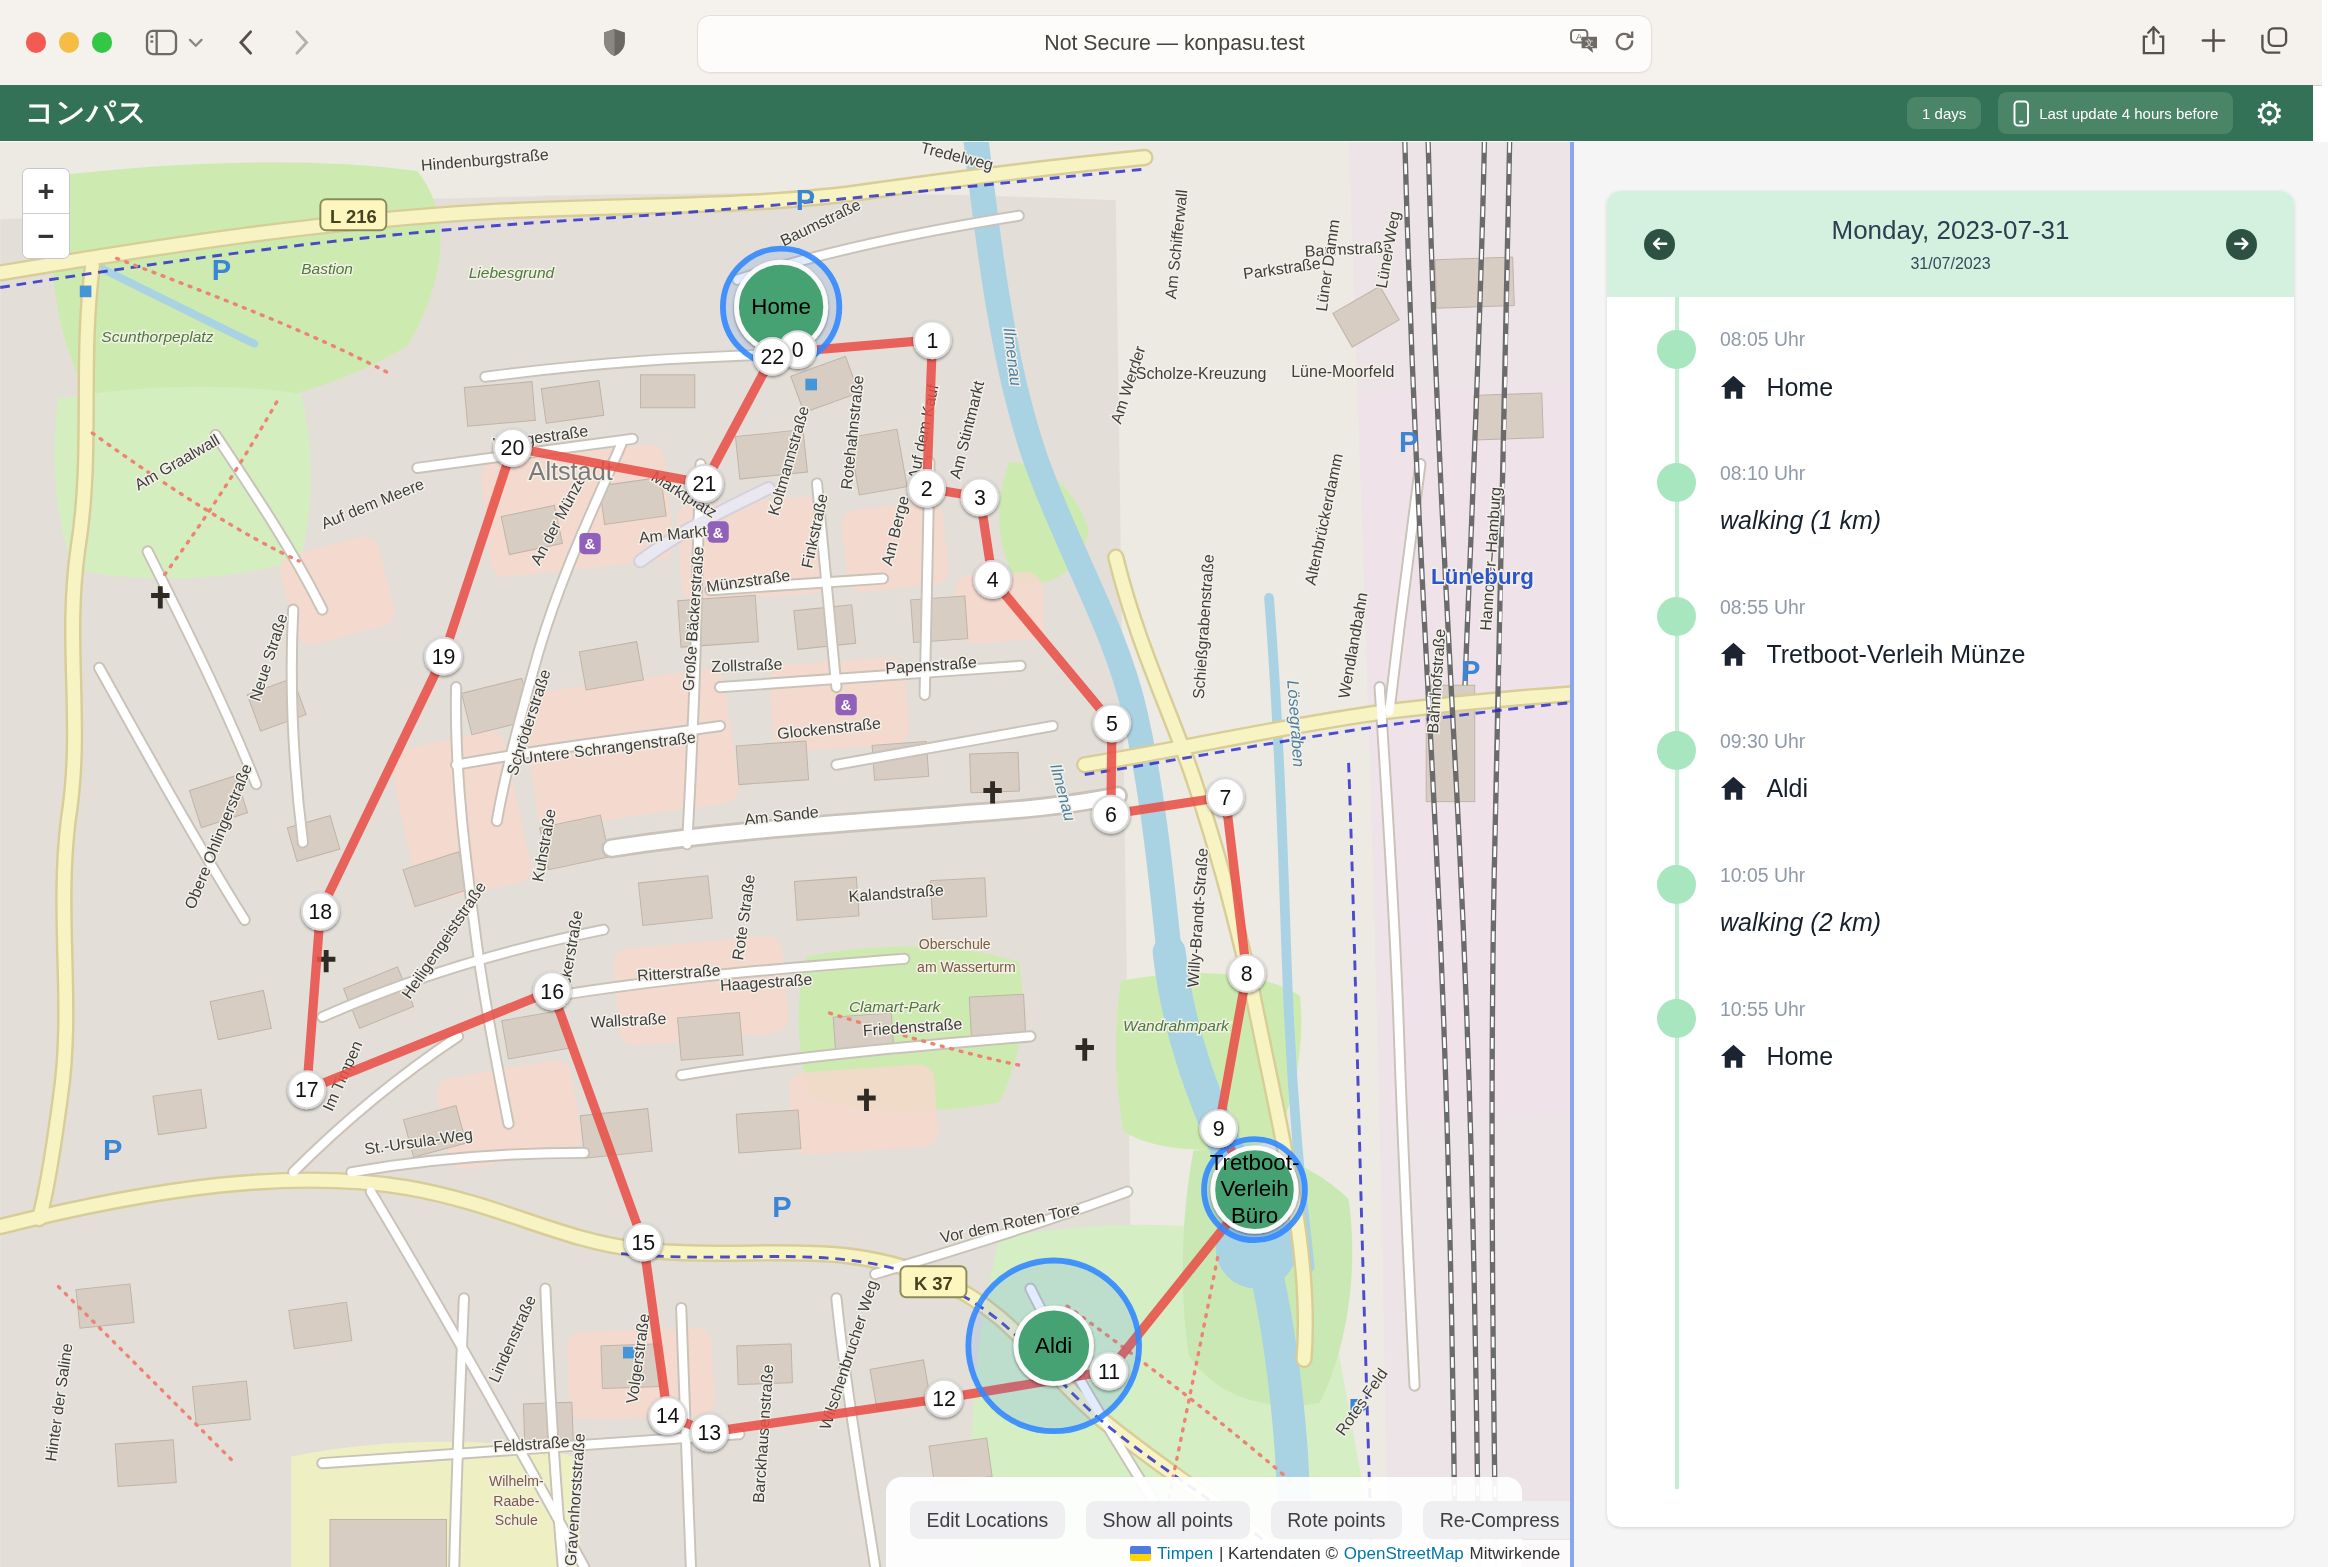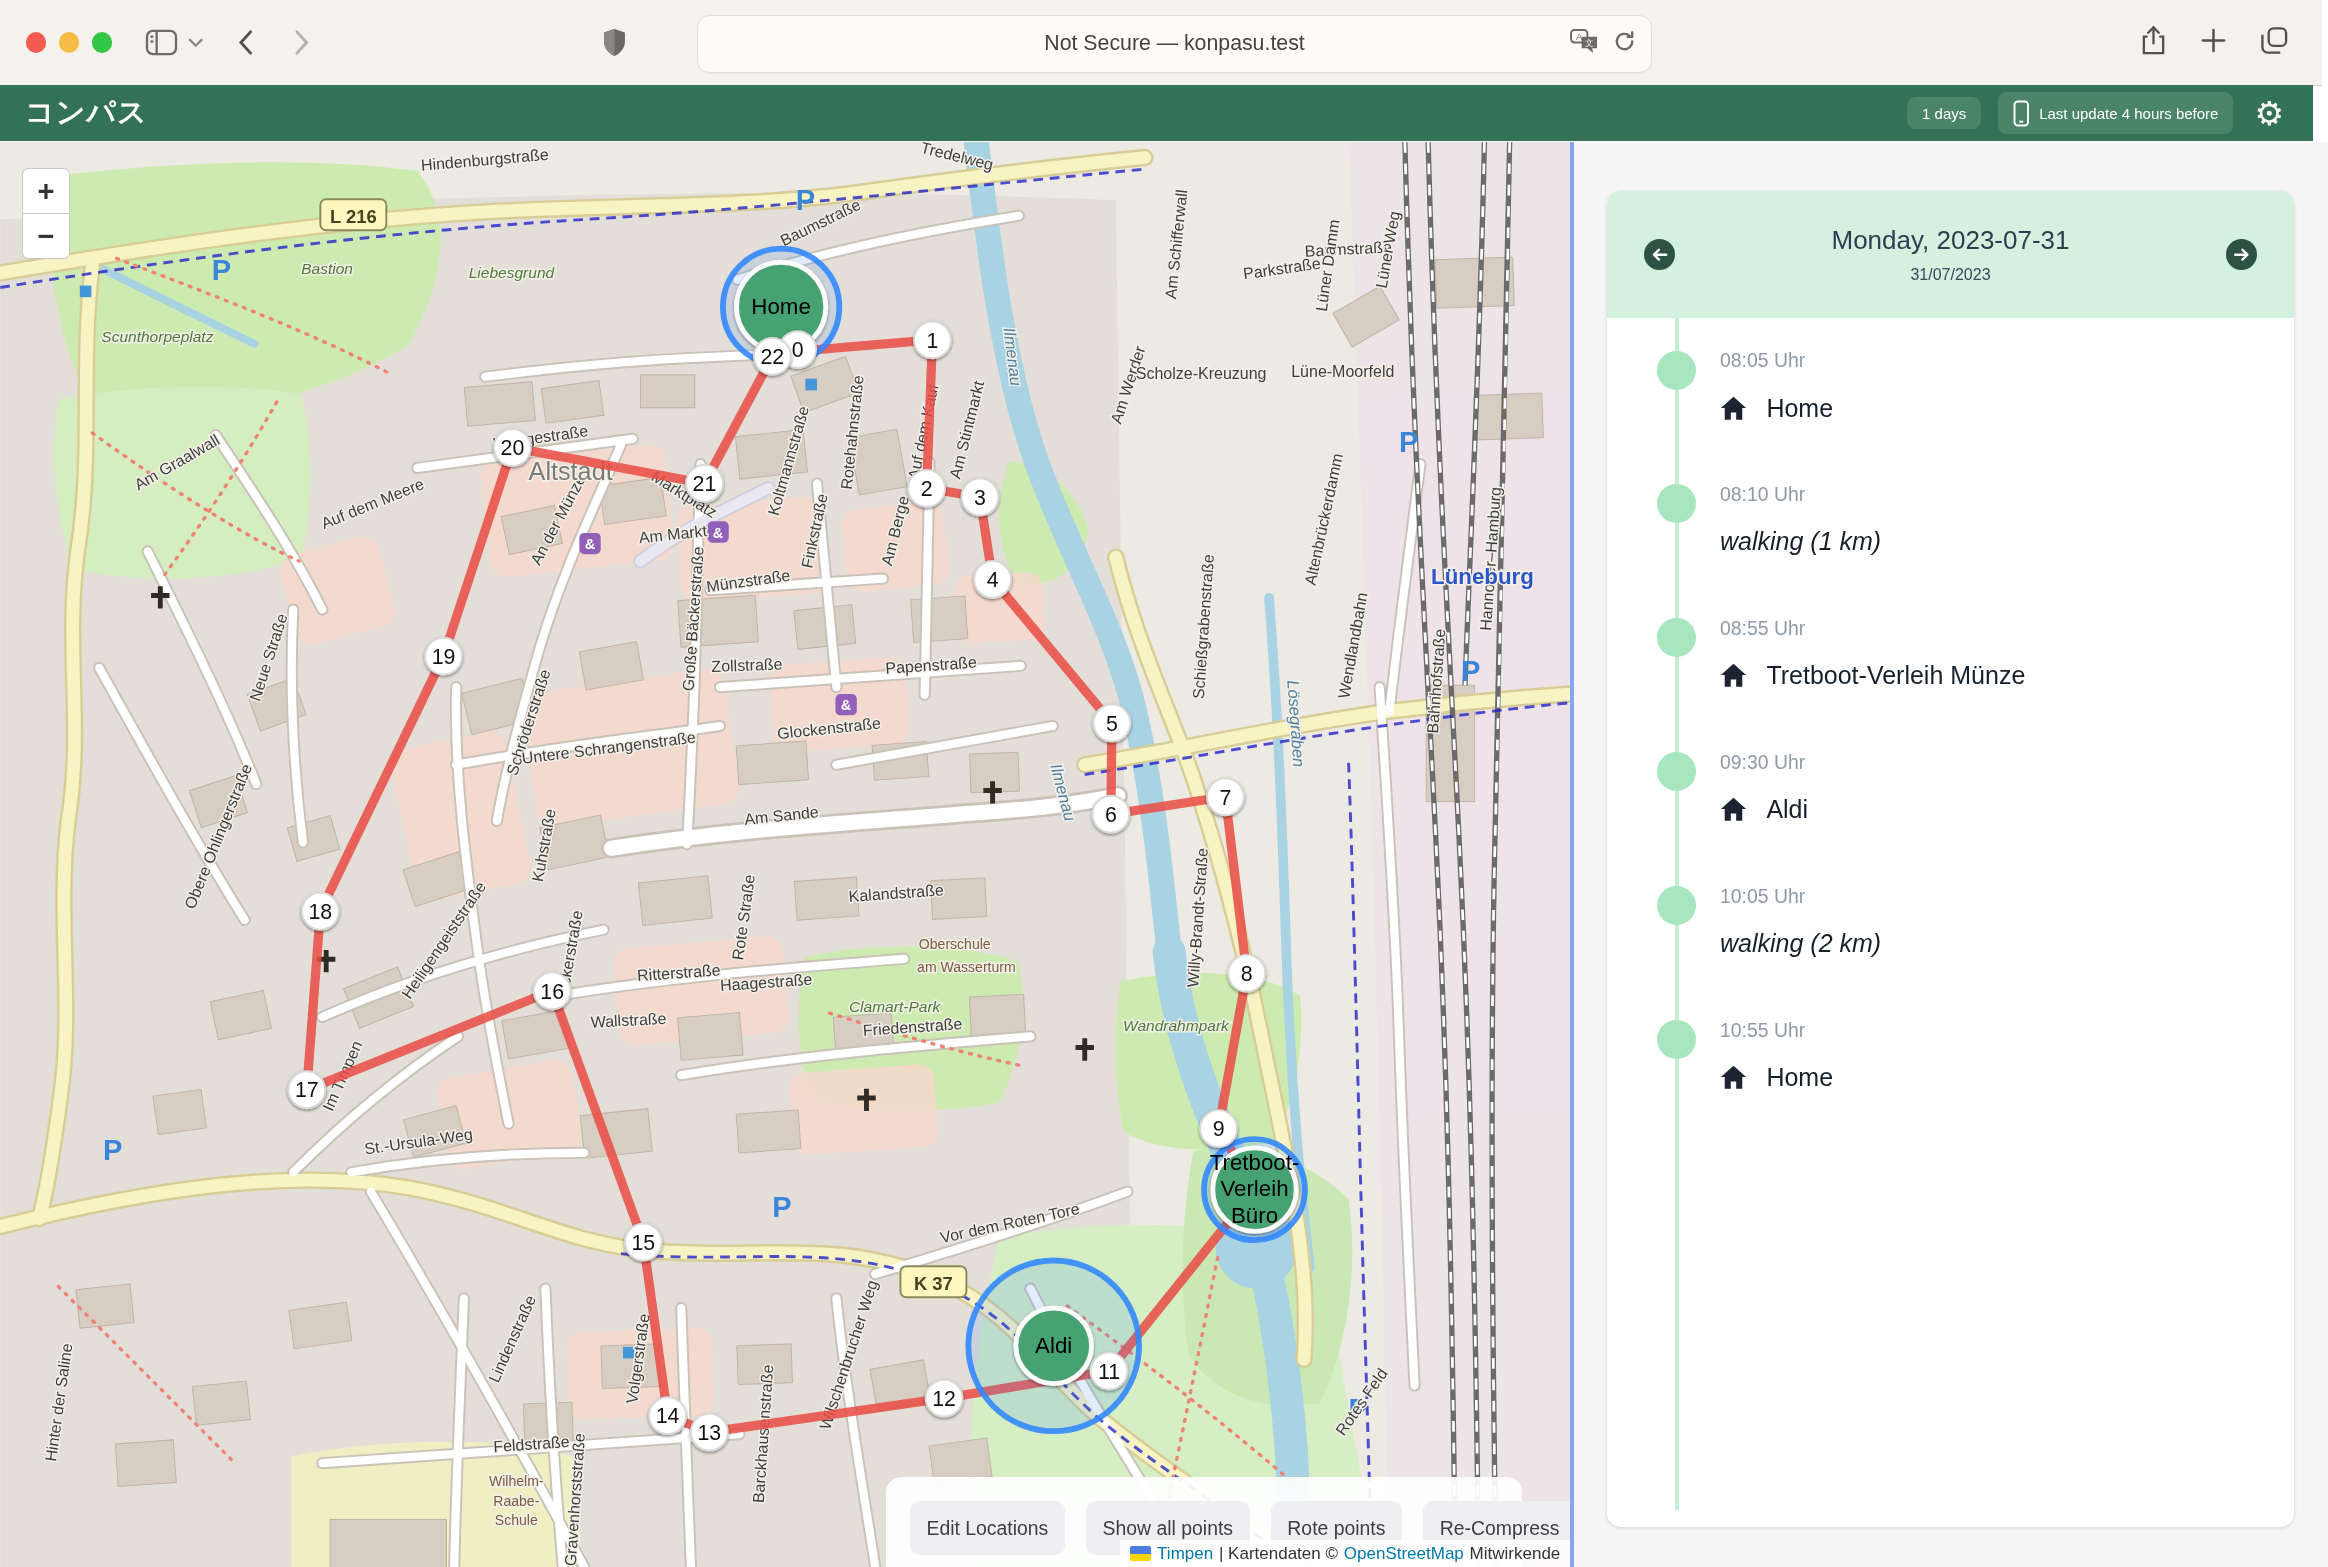--- a/index.html
+++ b/index.html
@@ -34,33 +34,33 @@
 
   
   .zoomctl{position:absolute;left:22px;top:26px;width:46px;background:#fff;border:1.9px solid rgba(0,0,0,.22);
            border-radius:6.8px;overflow:hidden;}
   .zoomctl button{display:block;width:100%;height:44px;background:#fff;border:none;font-size:29px;color:#333;
                   font-weight:bold;cursor:pointer;padding:0;line-height:44px;}
   .zoomctl .zdiv{height:1px;background:#cdcdcd;}
 
   .map-buttons-panel{position:absolute;left:886px;top:1335px;width:636px;height:107px;background:rgba(255,255,255,.93);
                      border-radius:15.5px;display:flex;gap:21.3px;padding:24px 0 0 24px;box-sizing:border-box;}
-  .mbtn{background:#efeef0;border:none;border-radius:9.7px;color:#3d3d44;font-size:19.4px;padding:7.8px 16.5px;height:54px;
+  .mbtn{background:#efeef0;border:none;border-radius:9.7px;color:#3d3d44;font-size:19.4px;padding:7.8px 16.5px;height:38px;
         white-space:nowrap;cursor:pointer;font-family:"Liberation Sans",sans-serif;}
 
   .attribution{position:absolute;right:0;bottom:0;height:27px;background:rgba(255,255,255,.82);display:flex;
                align-items:center;gap:5.8px;padding:0 9.7px;font-size:17px;color:#333;}
   .attribution a{color:#0078a8;text-decoration:none;}
   .flag{width:21.3px;height:14.6px;display:inline-flex;flex-direction:column;border-radius:1.9px;overflow:hidden;}
   .flag .b{flex:1;background:#4C7BE1;} .flag .yl{flex:1;background:#FFD500;}
 
   
   .card{position:absolute;left:33px;top:49px;width:687px;height:1336px;background:#fff;border-radius:13.6px;
         box-shadow:0 1px 3.9px rgba(0,0,0,.14);}
-  .card-head{position:relative;height:127px;background:#d4f1df;border-radius:13.6px 13.6px 0 0;
+  .card-head{position:relative;height:106px;background:#d4f1df;border-radius:13.6px 13.6px 0 0;
              display:flex;align-items:center;justify-content:center;}
   .dates{text-align:center;}
   .d1{font-size:26px;color:#2c3e50;}
   .d2{font-size:16px;color:#34495e;margin-top:9.7px;}
   .nav-circle{position:absolute;top:50%;margin-top:-15.5px;width:31px;height:31px;border-radius:50%;
               background:#2d5243;border:none;display:flex;align-items:center;justify-content:center;cursor:pointer;padding:0;}
   .nav-circle.left{left:37px;} .nav-circle.right{right:37px;}
   .tl-body{position:relative;height:1204px;}
   .tl-line{position:absolute;left:68px;top:0;width:3.9px;height:1192px;background:#c3eed3;}
   .titem{position:absolute;left:0;width:100%;height:134px;}

